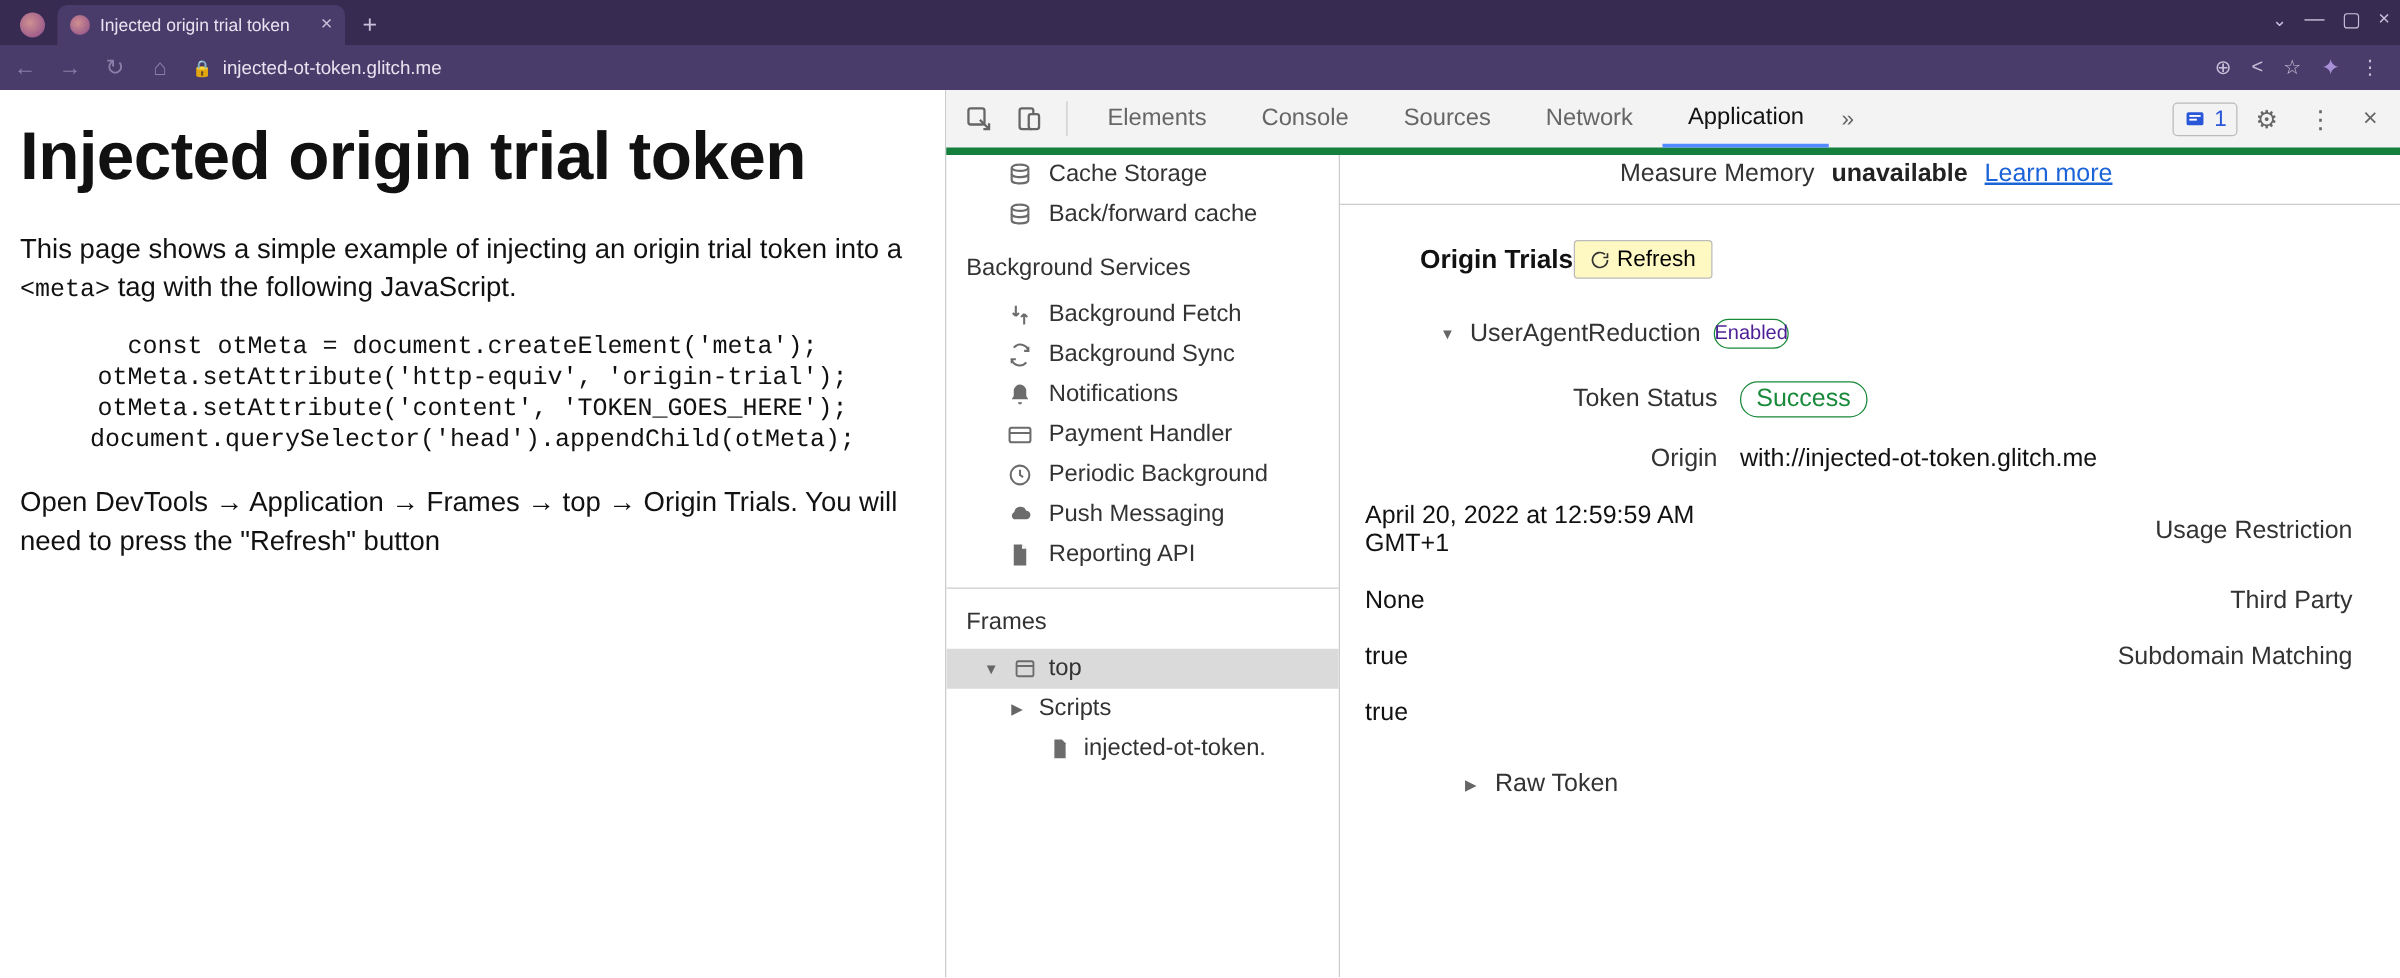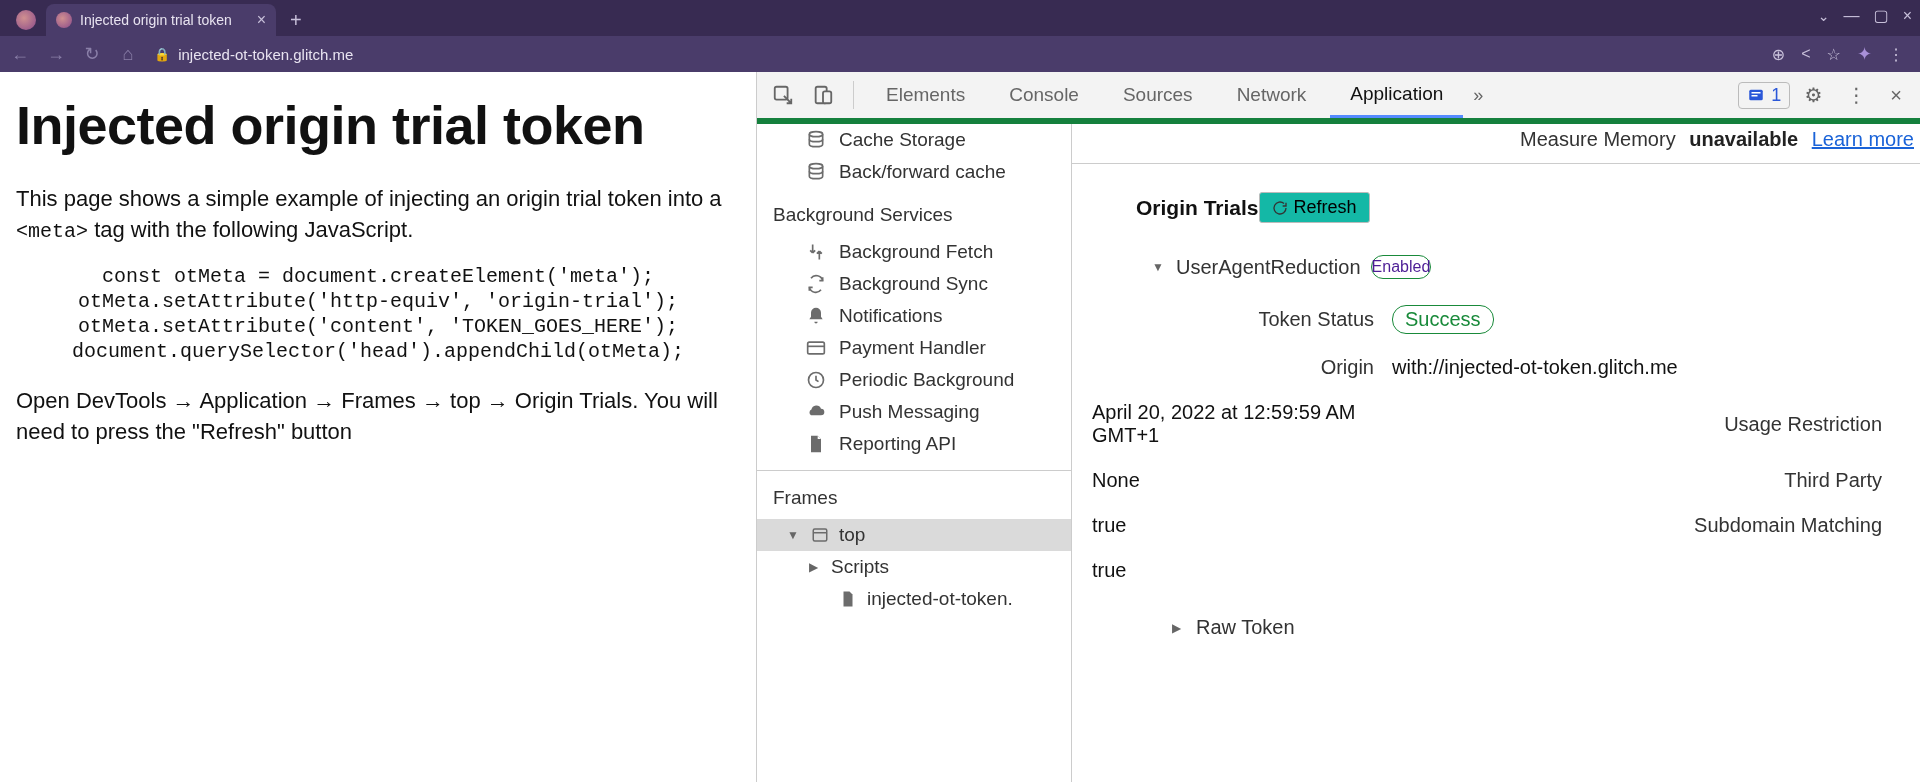--- a/index.html
+++ b/index.html
@@ -58,28 +58,28 @@
   .sb-heading { font-size: 19px; color: #333; padding: 16px 8px 10px 16px; }
   .sb-heading.frames { border-top: 1px solid #ccc; margin-top: 10px; }
   .sb-frame-item { display: flex; align-items: center; gap: 8px; padding: 5px 8px 5px 30px; font-size: 19px; cursor: pointer; }
   .sb-frame-item.selected { background: #dadada; }
   .sb-frame-sub { padding-left: 52px; }
   .sb-frame-leaf { padding-left: 80px; }
   .tri { font-size: 12px; color: #666; width: 14px; }
   
   
   .details-pane { flex: 1; overflow: hidden; padding: 0; }
-  .measure-row { text-align: right; padding: 4px 6px 12px 0; font-size: 20px; color: #333; }
+  .measure-row { text-align: center; padding: 4px 6px 12px 0; font-size: 20px; color: #333; }
   .measure-row .learn { color: #1a63d8; text-decoration: underline; cursor: pointer; }
   .measure-row .unavail { font-weight: 700; color: #222; margin: 0 8px; }
   .hr { border-top: 1px solid #ccc; }
   
   .ot-header { display: flex; align-items: center; padding: 28px 0 14px 64px; }
   .ot-header strong { font-weight: 700; font-size: 21px; color: #111; }
-  .refresh-btn { display: inline-flex; align-items: center; gap: 6px; border: 1px solid #bbb; background: #14b8a6; padding: 4px 12px; border-radius: 3px; font-size: 18px; cursor: pointer; }
+  .refresh-btn { display: inline-flex; align-items: center; gap: 6px; border: 1px solid #bbb; background: #fef9c3; padding: 4px 12px; border-radius: 3px; font-size: 18px; cursor: pointer; }
   
   .trial-row { display: flex; align-items: center; gap: 10px; padding: 18px 0 6px 80px; font-size: 20px; }
   .badge { border: 1px solid #198a3a; color: #4c1d95; border-radius: 14px; padding: 2px 0; font-size: 16px; }
   
   .kv-grid { display: grid; grid-template-columns: 300px 1fr; row-gap: 22px; padding: 20px 20px 10px 20px; font-size: 20px; align-items: center; }
   .kv-key { text-align: right; color: #333; padding-right: 18px; }
   .kv-val { color: #111; }
   .badge2 { border: 1px solid #198a3a; color: #198a3a; border-radius: 14px; padding: 2px 12px; font-size: 20px; display: inline-block; }
   
   .raw-row { display: flex; align-items: center; gap: 10px; padding: 24px 0 0 100px; font-size: 20px; cursor: pointer; }

